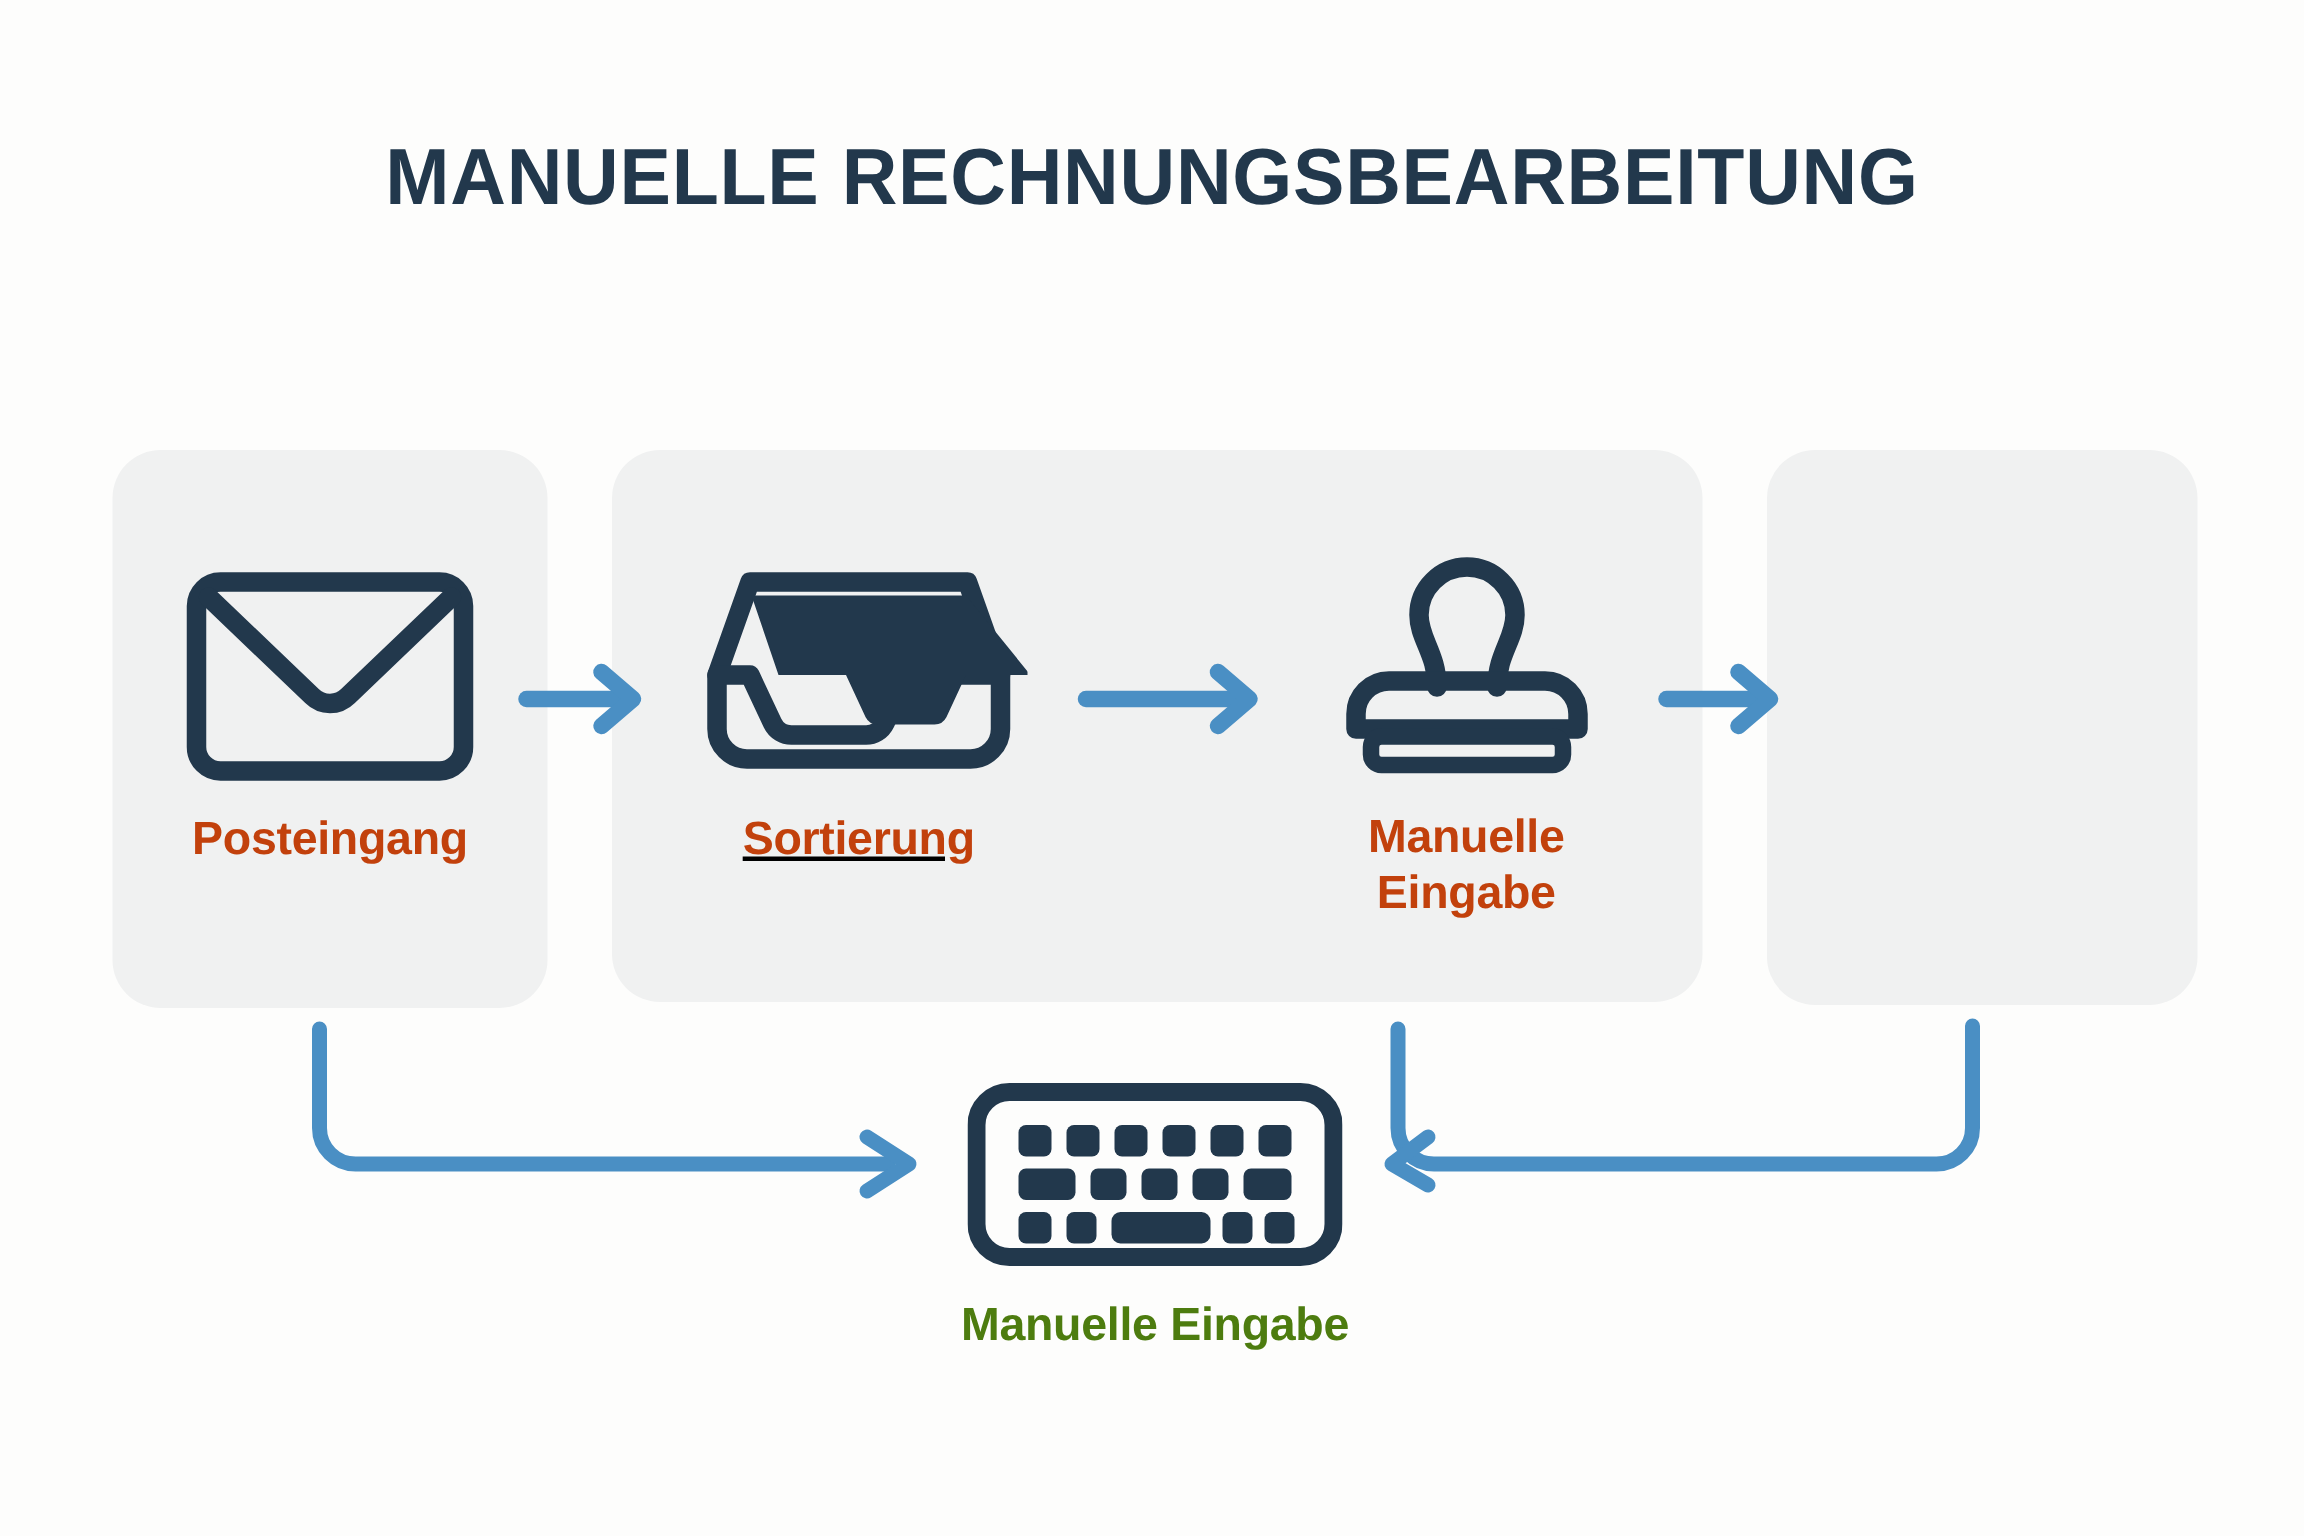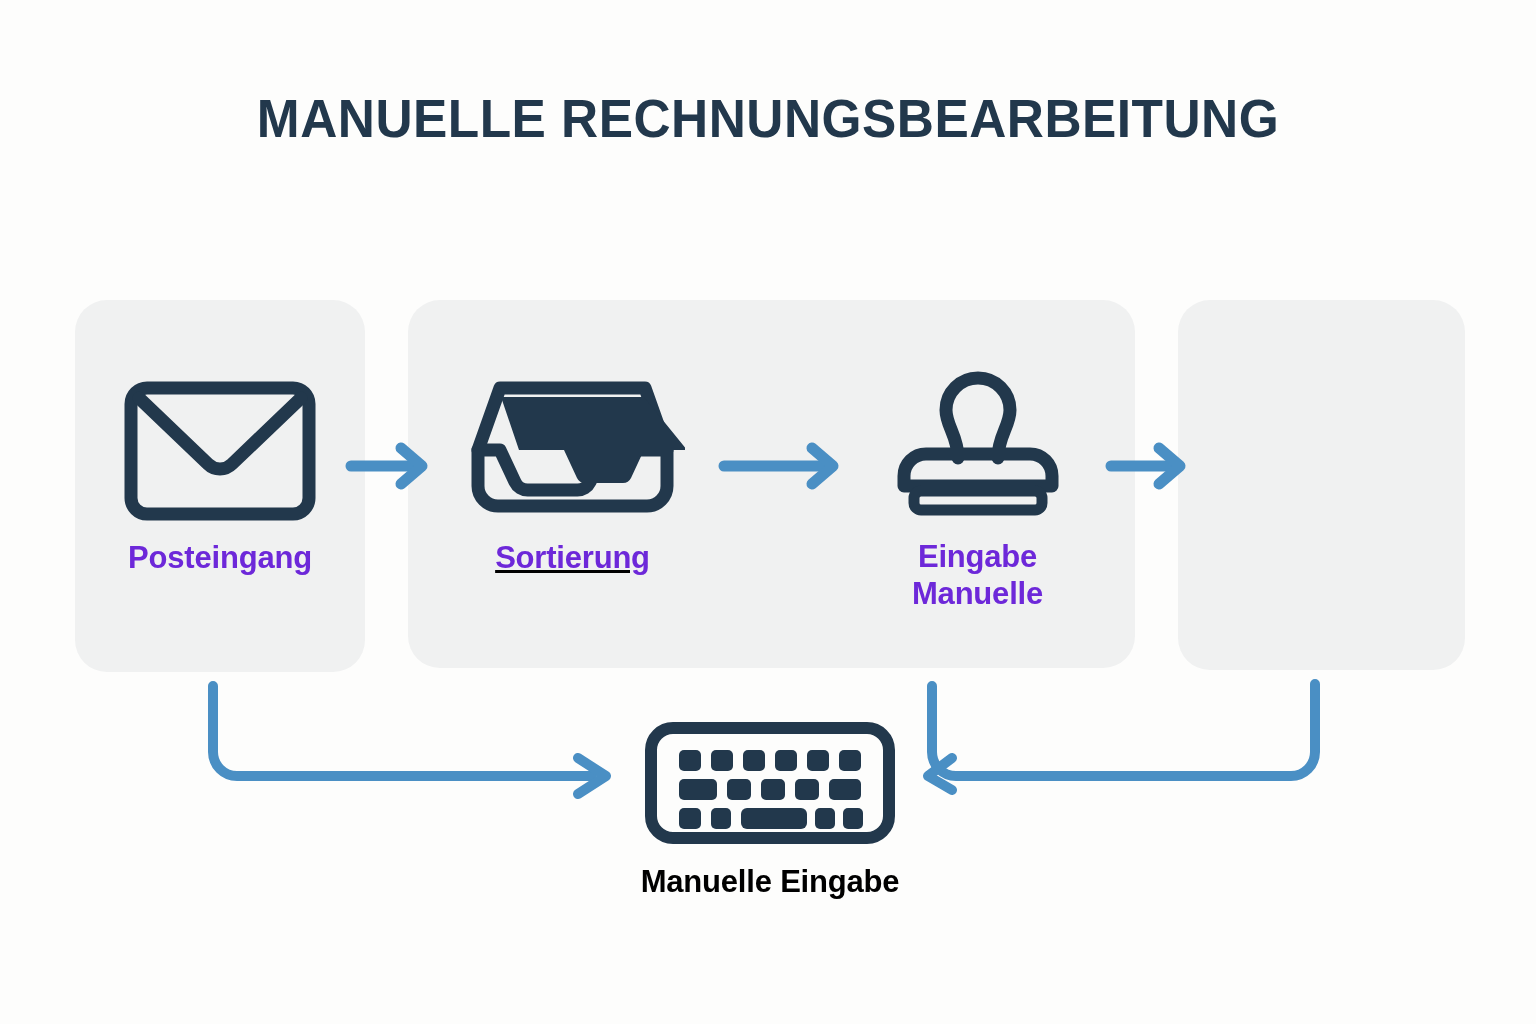--- a/index.html
+++ b/index.html
@@ -54,21 +54,21 @@
     text-align: center;
   }
   .step .icon-wrap {
     display: block;
     margin: 0 auto;
   }
   .step .label {
     margin-top: 14px;
     font-size: 31px;
     font-weight: bold;
-    color: #6d28d9;
+    color: #c2410c;
     line-height: 1.18;
     letter-spacing: -0.2px;
   }
 
   .step-posteingang   { left: 75px;   top: 372px; width: 290px; }
   .step-sortierung    { left: 420px;  top: 372px; width: 305px; text-decoration: underline; }
   .step-manuell       { left: 840px;  top: 346px; width: 275px; }
   .step-freigabe      { left: 1178px; top: 358px; width: 287px; }
 
   
@@ -94,21 +94,21 @@
     position: absolute;
     left: 600px;
     top: 722px;
     width: 340px;
     text-align: center;
   }
   .keyboard-block .kb-label {
     margin-top: 16px;
     font-size: 31px;
     font-weight: bold;
-    color: #000000;
+    color: #4d7c0f;
     letter-spacing: -0.2px;
     white-space: nowrap;
   }
 </style>
 </head>
 <body>
 
 <div id="stage">
 
   <div class="title">MANUELLE RECHNUNGSBEARBEITUNG</div>
@@ -140,22 +140,22 @@
 
   <div class="step step-manuell">
     <span class="icon-wrap">
       <svg width="200" height="175" viewBox="0 0 200 175" fill="none">
         <path d="M80 112 c0 -22 -12 -32 -12 -48 a32 32 0 1 1 64 0 c0 16 -12 26 -12 48" stroke="#22384c" stroke-width="13" stroke-linejoin="round" stroke-linecap="round" fill="none"></path>
         <path d="M26 140 v-10 a22 22 0 0 1 22 -22 h104 a22 22 0 0 1 22 22 v10 z" stroke="#22384c" stroke-width="13" stroke-linejoin="round" stroke-linecap="round" fill="none"></path>
         <rect x="36" y="145" width="128" height="19" rx="7" stroke="#22384c" stroke-width="11" fill="none"></rect>
       </svg>
     </span>
     <div class="label">
+      <div>Manuelle</div>
       <div>Eingabe</div>
-      <div>Manuelle</div>
     </div>
   </div>
 
 
   <div class="arrow-h arrow-1">
     <svg width="90" height="52" viewBox="0 0 90 52" fill="none">
       <path d="M6 26 H70" stroke="#4a8fc4" stroke-width="11" stroke-linecap="round"></path>
       <path d="M56 8 L77 26 L56 44" stroke="#4a8fc4" stroke-width="11" stroke-linecap="round" stroke-linejoin="round" fill="none"></path>
     </svg>
   </div>

